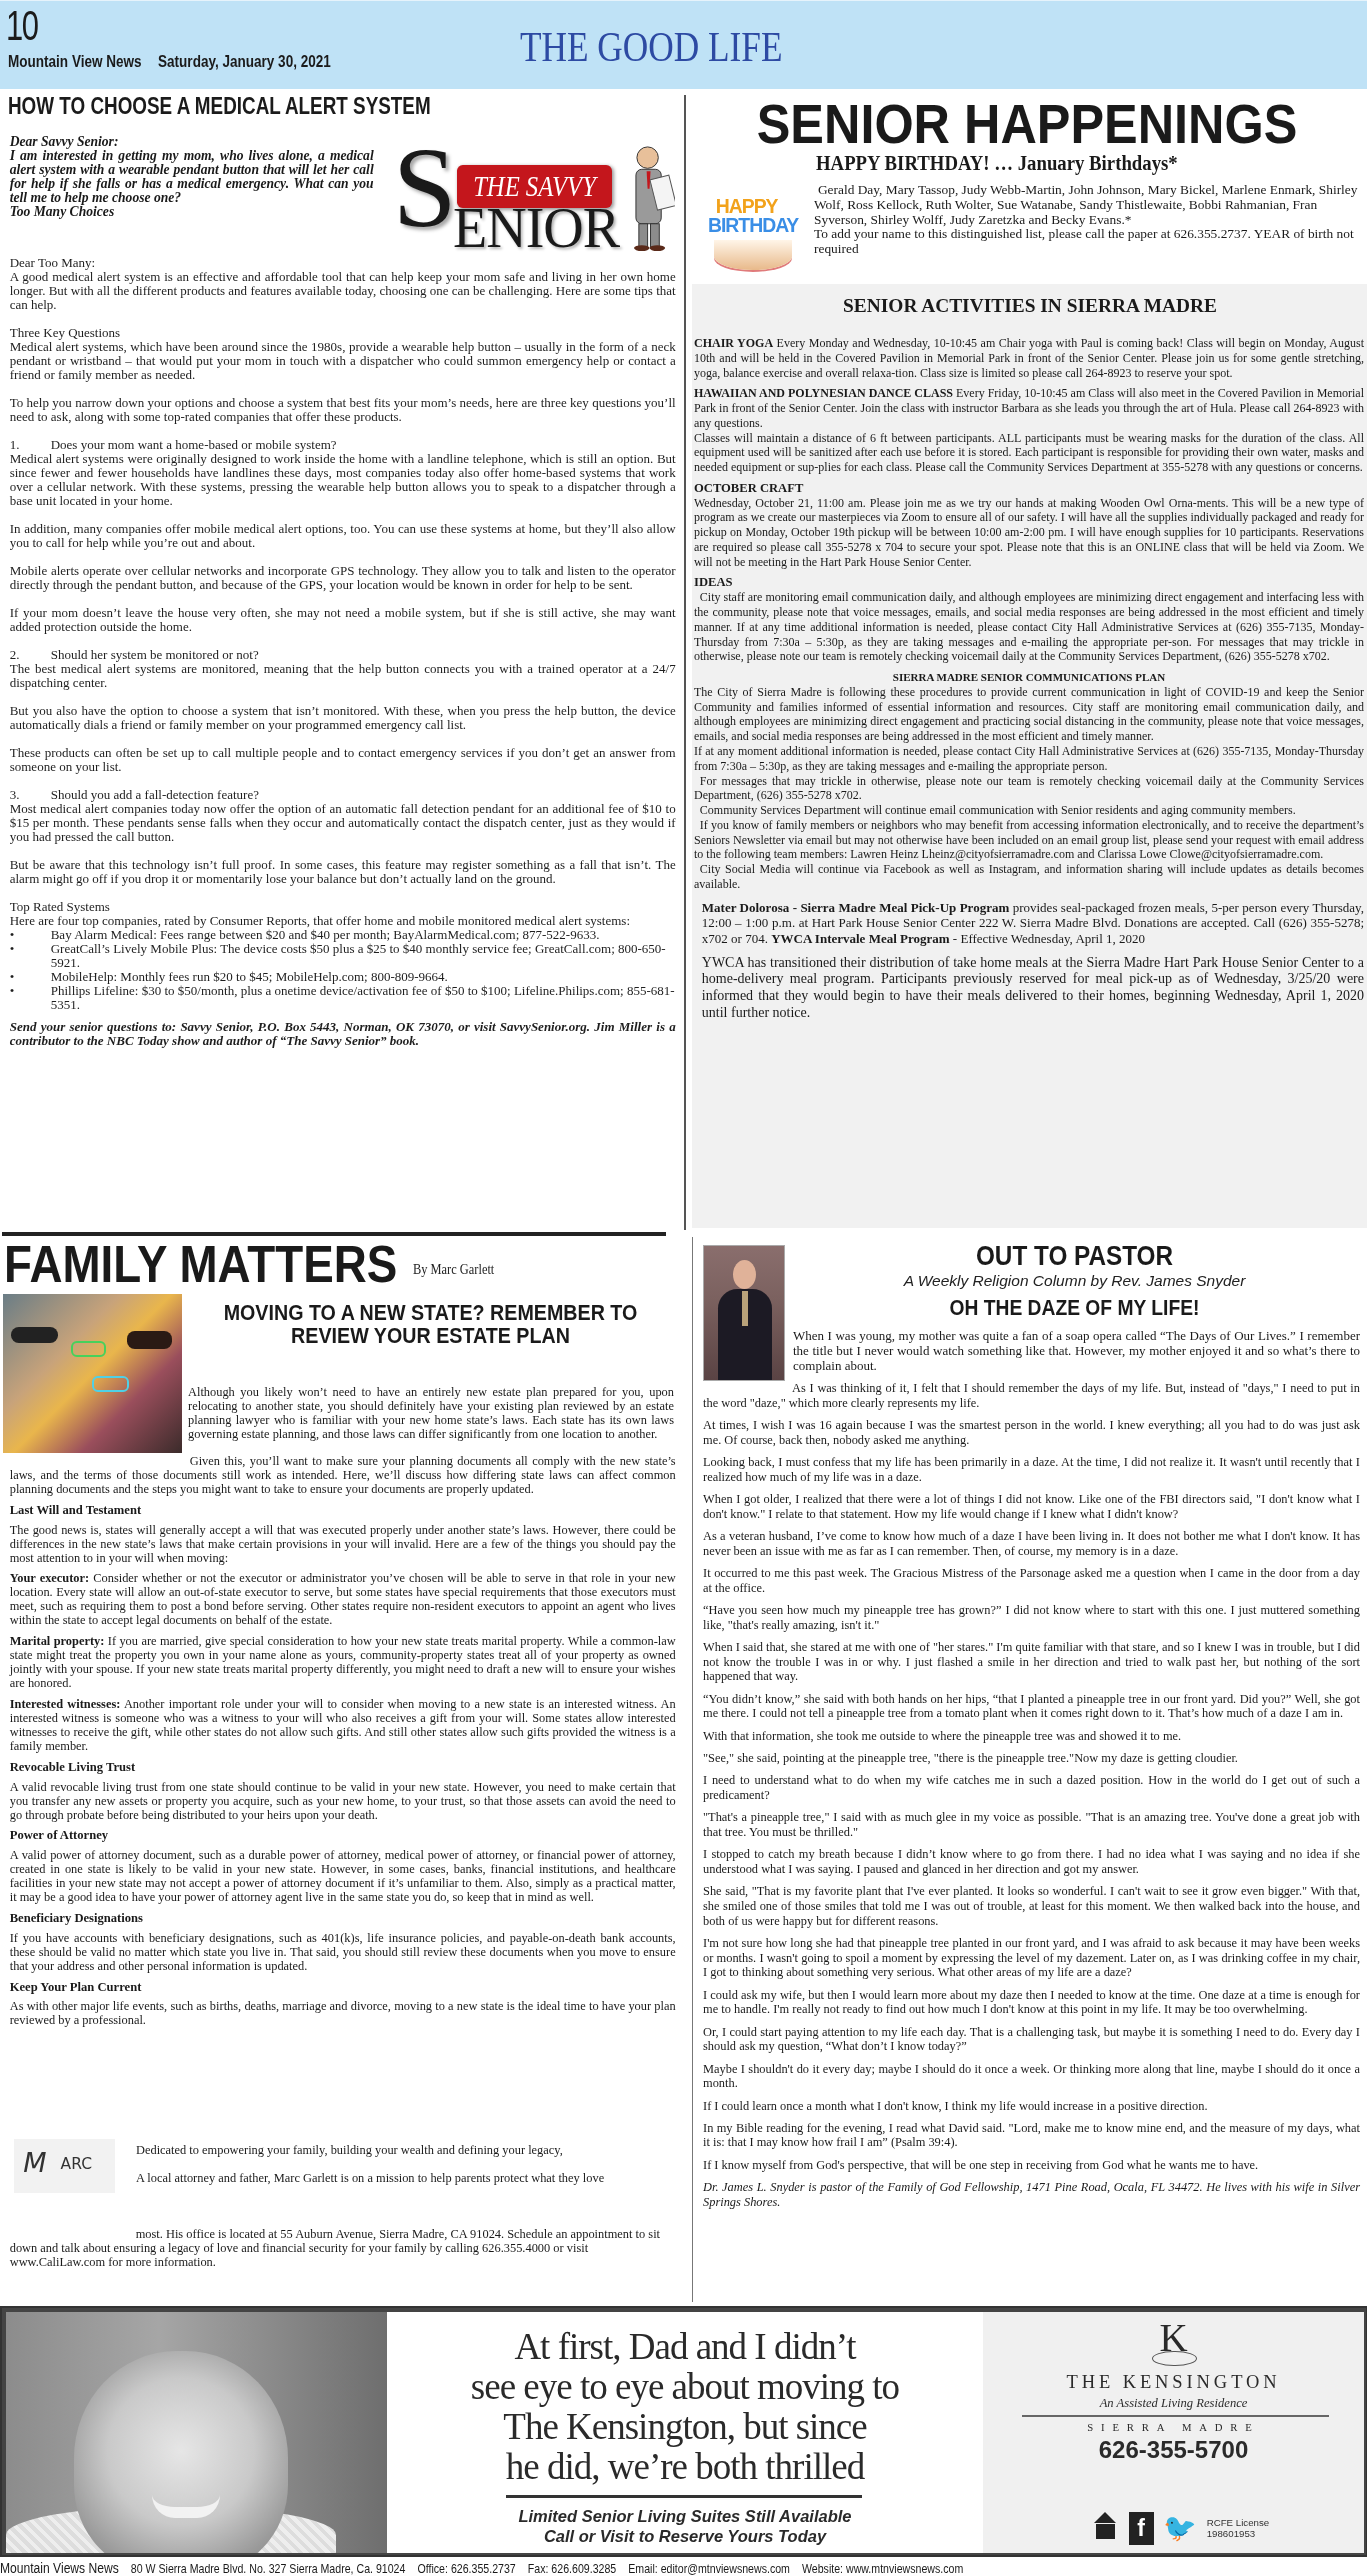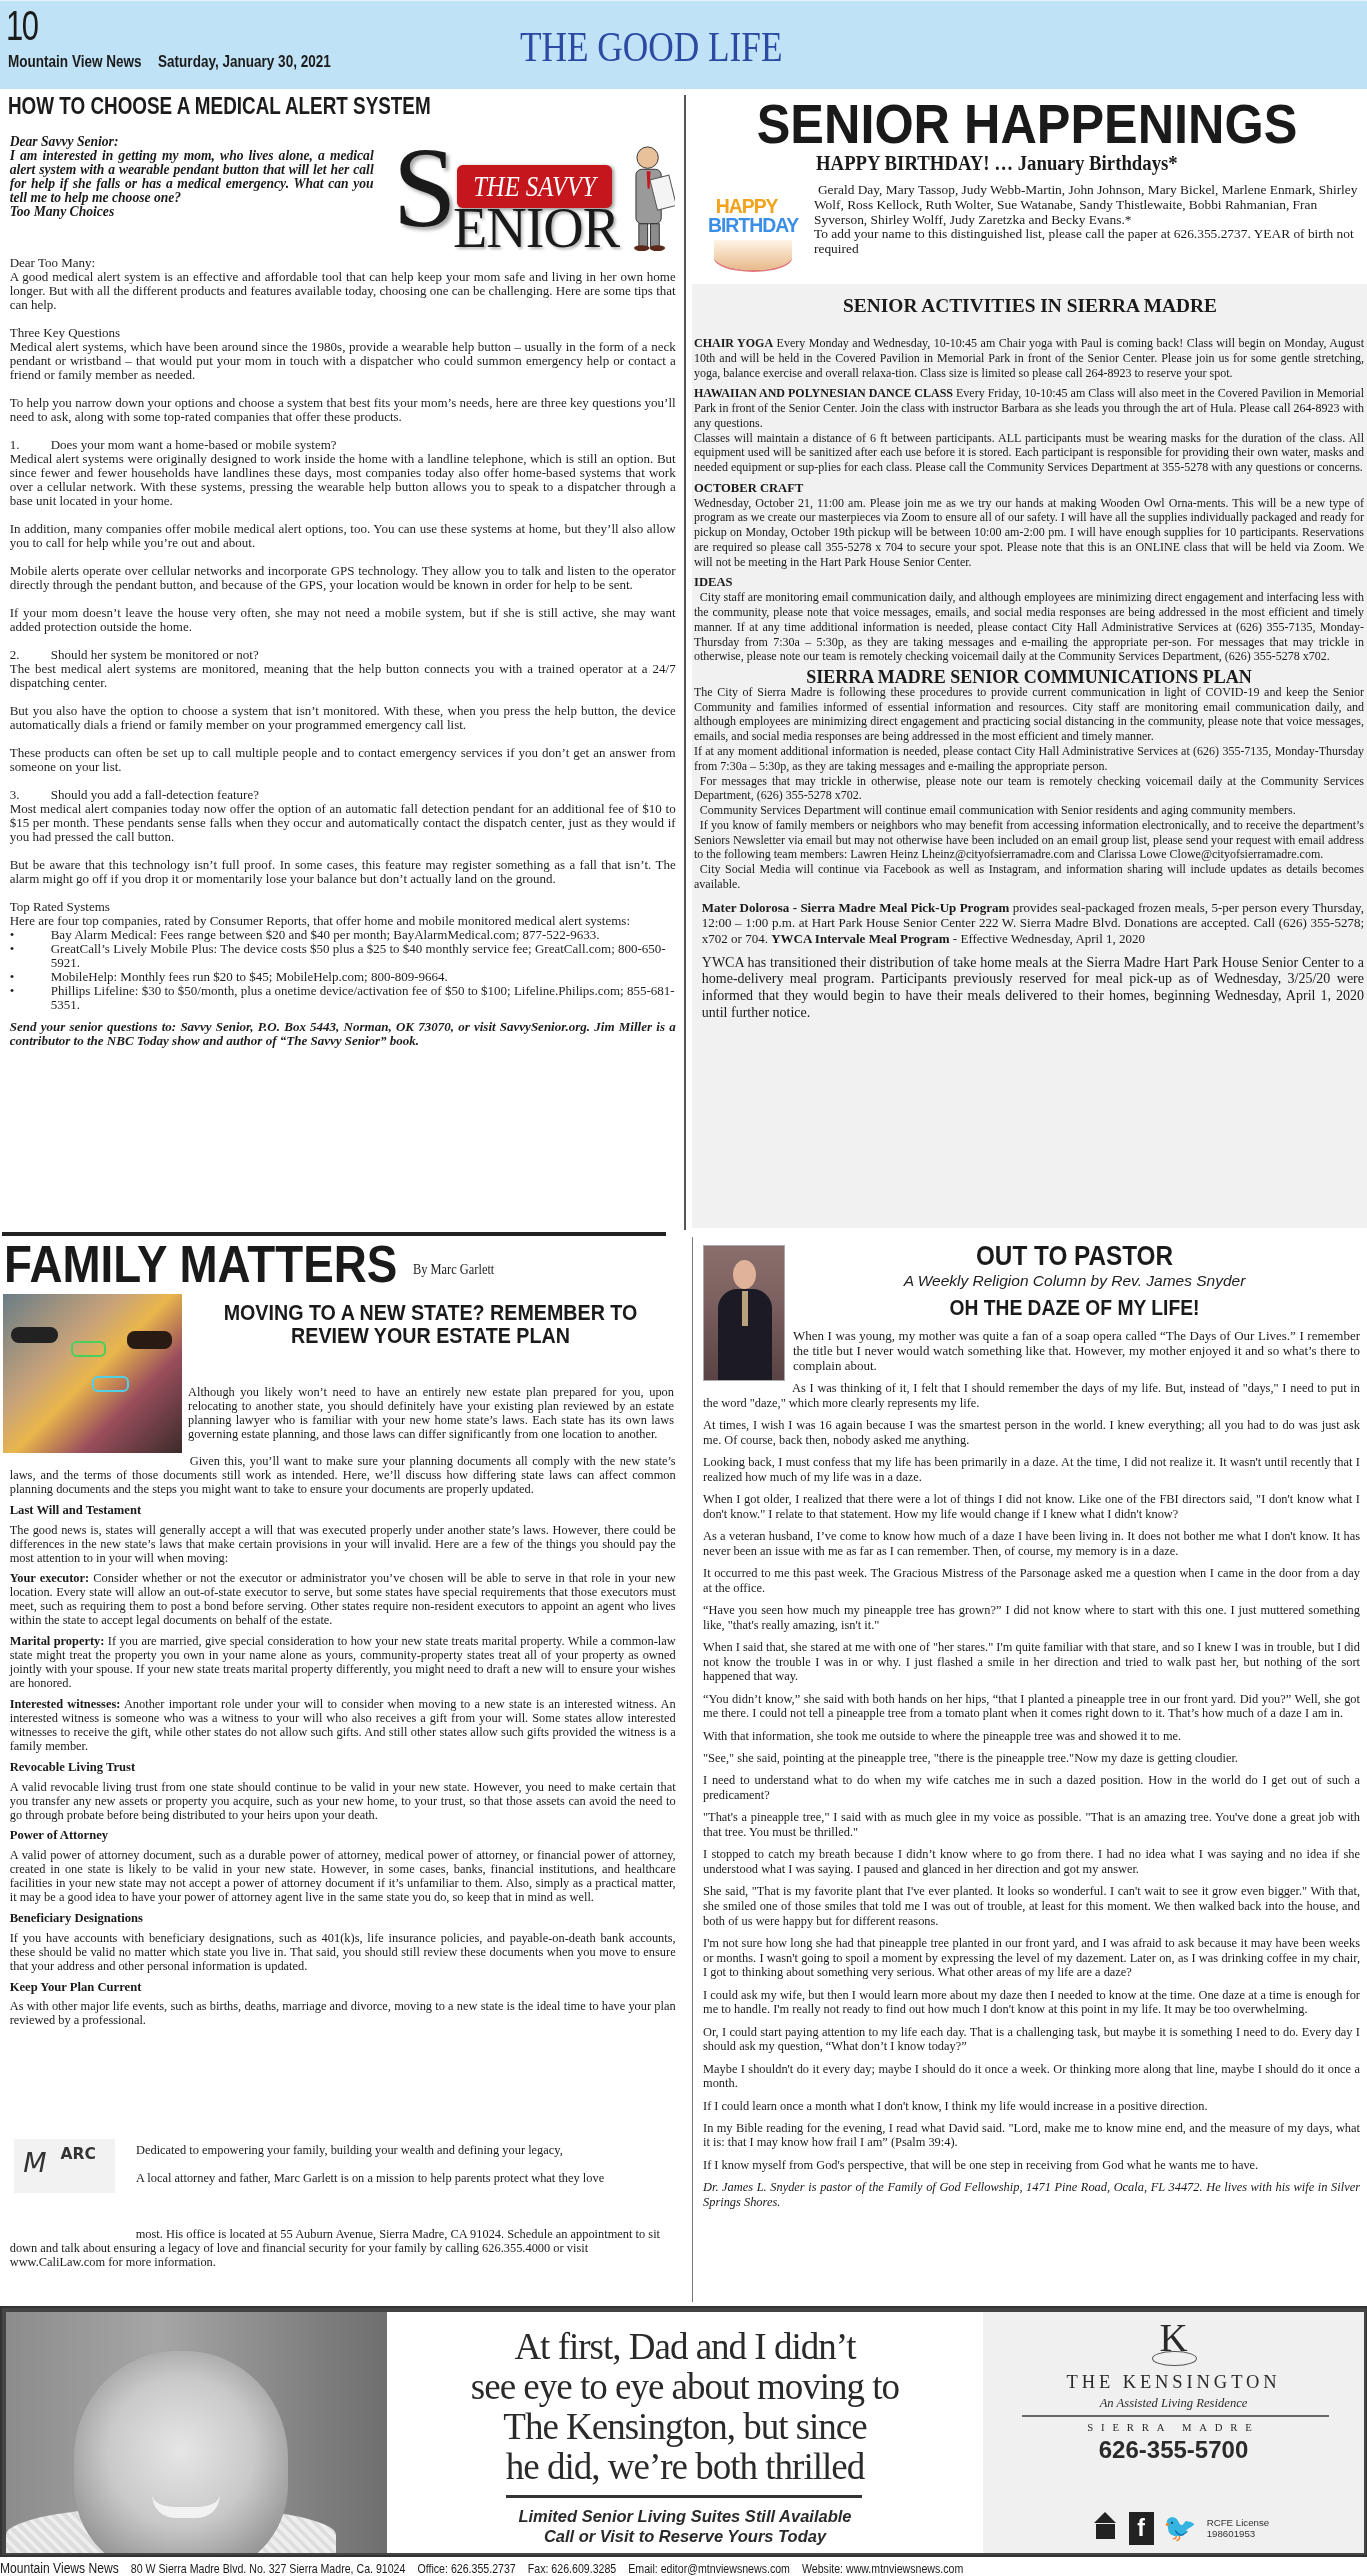--- a/index.html
+++ b/index.html
@@ -44,21 +44,21 @@
   .fm-photo .g4 { position:absolute; left:124px; top:37px; width:45px; height:17.5px; background:#2a1a14; border-radius:7.8px; }
   .fm-headline { position: absolute; left: 185px; top: 1302px; width: 491px; text-align: center; font-family: "Liberation Sans", sans-serif; font-weight: bold; font-size: 21.4px; line-height: 23px; color: #1a1a1a; transform: scaleX(0.92); transform-origin: center top; }
   .fm-intro { position: absolute; left: 188px; top: 1385px; width: 486px; text-align: justify; font-size: 12.4px; line-height: 14px; }
   .fm-body { position: absolute; left: 9.7px; top: 1454px; width: 666px; font-size: 12.4px; line-height: 14px; }
   .fm-body p { text-align: justify; margin-bottom: 6.8px; }
   .fm-body p.first { text-indent: 180px; }
   .fm-body h4 { font-size: 12.6px; font-weight: bold; margin-bottom: 5.8px; }
   .fm-body b { font-weight: bold; }
   .fm-sig { position: absolute; left: 13.6px; top: 2139px; width: 101px; height: 54px; background: #f2f2f2; }
   .fm-sig span { position:absolute; left: 9.7px; top: 7.8px; font-family: "DejaVu Sans", sans-serif; font-size: 27px; color: #333; font-style: italic; }
-  .fm-sig small { position:absolute; left: 47px; top: 6px; font-size: 15.5px; color:#333; font-family: "DejaVu Sans", sans-serif; font-weight: bold;}
+  .fm-sig small { position:absolute; left: 47px; top: 16px; font-size: 15.5px; color:#333; font-family: "DejaVu Sans", sans-serif;}
   .fm-closing { position: absolute; left: 136px; top: 2143px; width: 540px; font-size: 12.4px; line-height: 14px; }
   .fm-closing p { margin-bottom: 13.6px; }
   .fm-closing p.nom { margin-bottom: 0; }
   .fm-closing-wrap { position: absolute; left: 9.7px; top: 2227px; width: 666px; font-size: 12.4px; line-height: 14px; }
 
   
   .sh-title { position: absolute; left: 686px; top: 91px; width: 682px; text-align: center; font-family: "Liberation Sans", sans-serif; font-weight: bold; font-size: 56px; color: #1a1a1a; letter-spacing: 0px; transform: scaleX(0.9); transform-origin: center top; white-space: nowrap; }
   .bday-title { position: absolute; left: 816px; top: 152px; font-weight: bold; font-size: 20.4px; color: #1a1a1a; white-space: nowrap; transform: scaleX(0.92); transform-origin: left top; }
   .bday-cake { position: absolute; left: 704px; top: 181px; width: 97px; height: 97px; }
   .bday-cake .cake { position:absolute; left: 9.7px; top: 54px; width: 78px; height: 35px; background: linear-gradient(#fff5e8, #e8b98a); border-radius: 0 0 39px 39px / 0 0 13.6px 13.6px; border-top: 5.8px solid #ffffff; box-shadow: 0 1.9px 0 #e07b7b; }
@@ -67,21 +67,21 @@
   .bday-text { position: absolute; left: 814px; top: 183px; width: 546px; font-size: 13.4px; line-height: 14.8px; }
 
   .act-box { position: absolute; left: 692px; top: 284px; width: 676px; height: 944px; background: #f1f1f1; }
   .act-title { position: absolute; left: 692px; top: 295px; width: 676px; text-align: center; font-weight: bold; font-size: 19.4px; color: #1a1a1a; }
   .act-body { position: absolute; left: 694px; top: 336px; width: 670px; font-size: 12px; line-height: 14.8px; }
   .act-body p { text-align: justify; margin-bottom: 5.8px; }
   .act-body p.nm { margin-bottom: 0; }
   .act-body b { font-weight: bold; }
   .act-body .ind { text-indent: 5.8px; }
   .act-body h5 { font-size: 12.6px; font-weight: bold; margin-top: 1.9px; }
-  .act-body .center-h { text-align: center; font-weight: bold; font-size: 18px; margin-top: 5.8px; }
+  .act-body .center-h { text-align: center; font-weight: bold; font-size: 11px; margin-top: 5.8px; }
   .act-body .meal { padding-left: 7.8px; font-size: 13px; line-height: 15.7px; margin-top: 7.8px; }
   .act-body .ywca { padding-left: 7.8px; font-size: 14px; line-height: 16.7px; margin-top: 7.8px; }
 
   
   .pastor-photo { position: absolute; left: 703px; top: 1245px; width: 82px; height: 136px; background: linear-gradient(180deg, #8a6e6d 0%, #7b615f 40%, #5a4344 100%); border: 1px solid #aaa; overflow: hidden; }
   .pastor-photo .head { position:absolute; left: 29px; top: 13.6px; width: 23px; height: 29px; background:#e0b299; border-radius: 50%; }
   .pastor-photo .body { position:absolute; left: 13.6px; top: 43px; width: 54px; height: 97px; background:#1c1a24; border-radius: 19.4px 19.4px 0 0; }
   .pastor-photo .tie { position:absolute; left: 38px; top: 45px; width: 5.8px; height: 35px; background:#b9a27a; }
   .pastor-title { position: absolute; left: 783px; top: 1241px; width: 583px; text-align: center; font-family: "Liberation Sans", sans-serif; font-weight: bold; font-size: 27px; transform: scaleX(0.9); transform-origin: center top; }
   .pastor-sub { position: absolute; left: 783px; top: 1272px; width: 583px; text-align: center; font-family: "Liberation Sans", sans-serif; font-style: italic; font-size: 15.5px; color: #222; }

